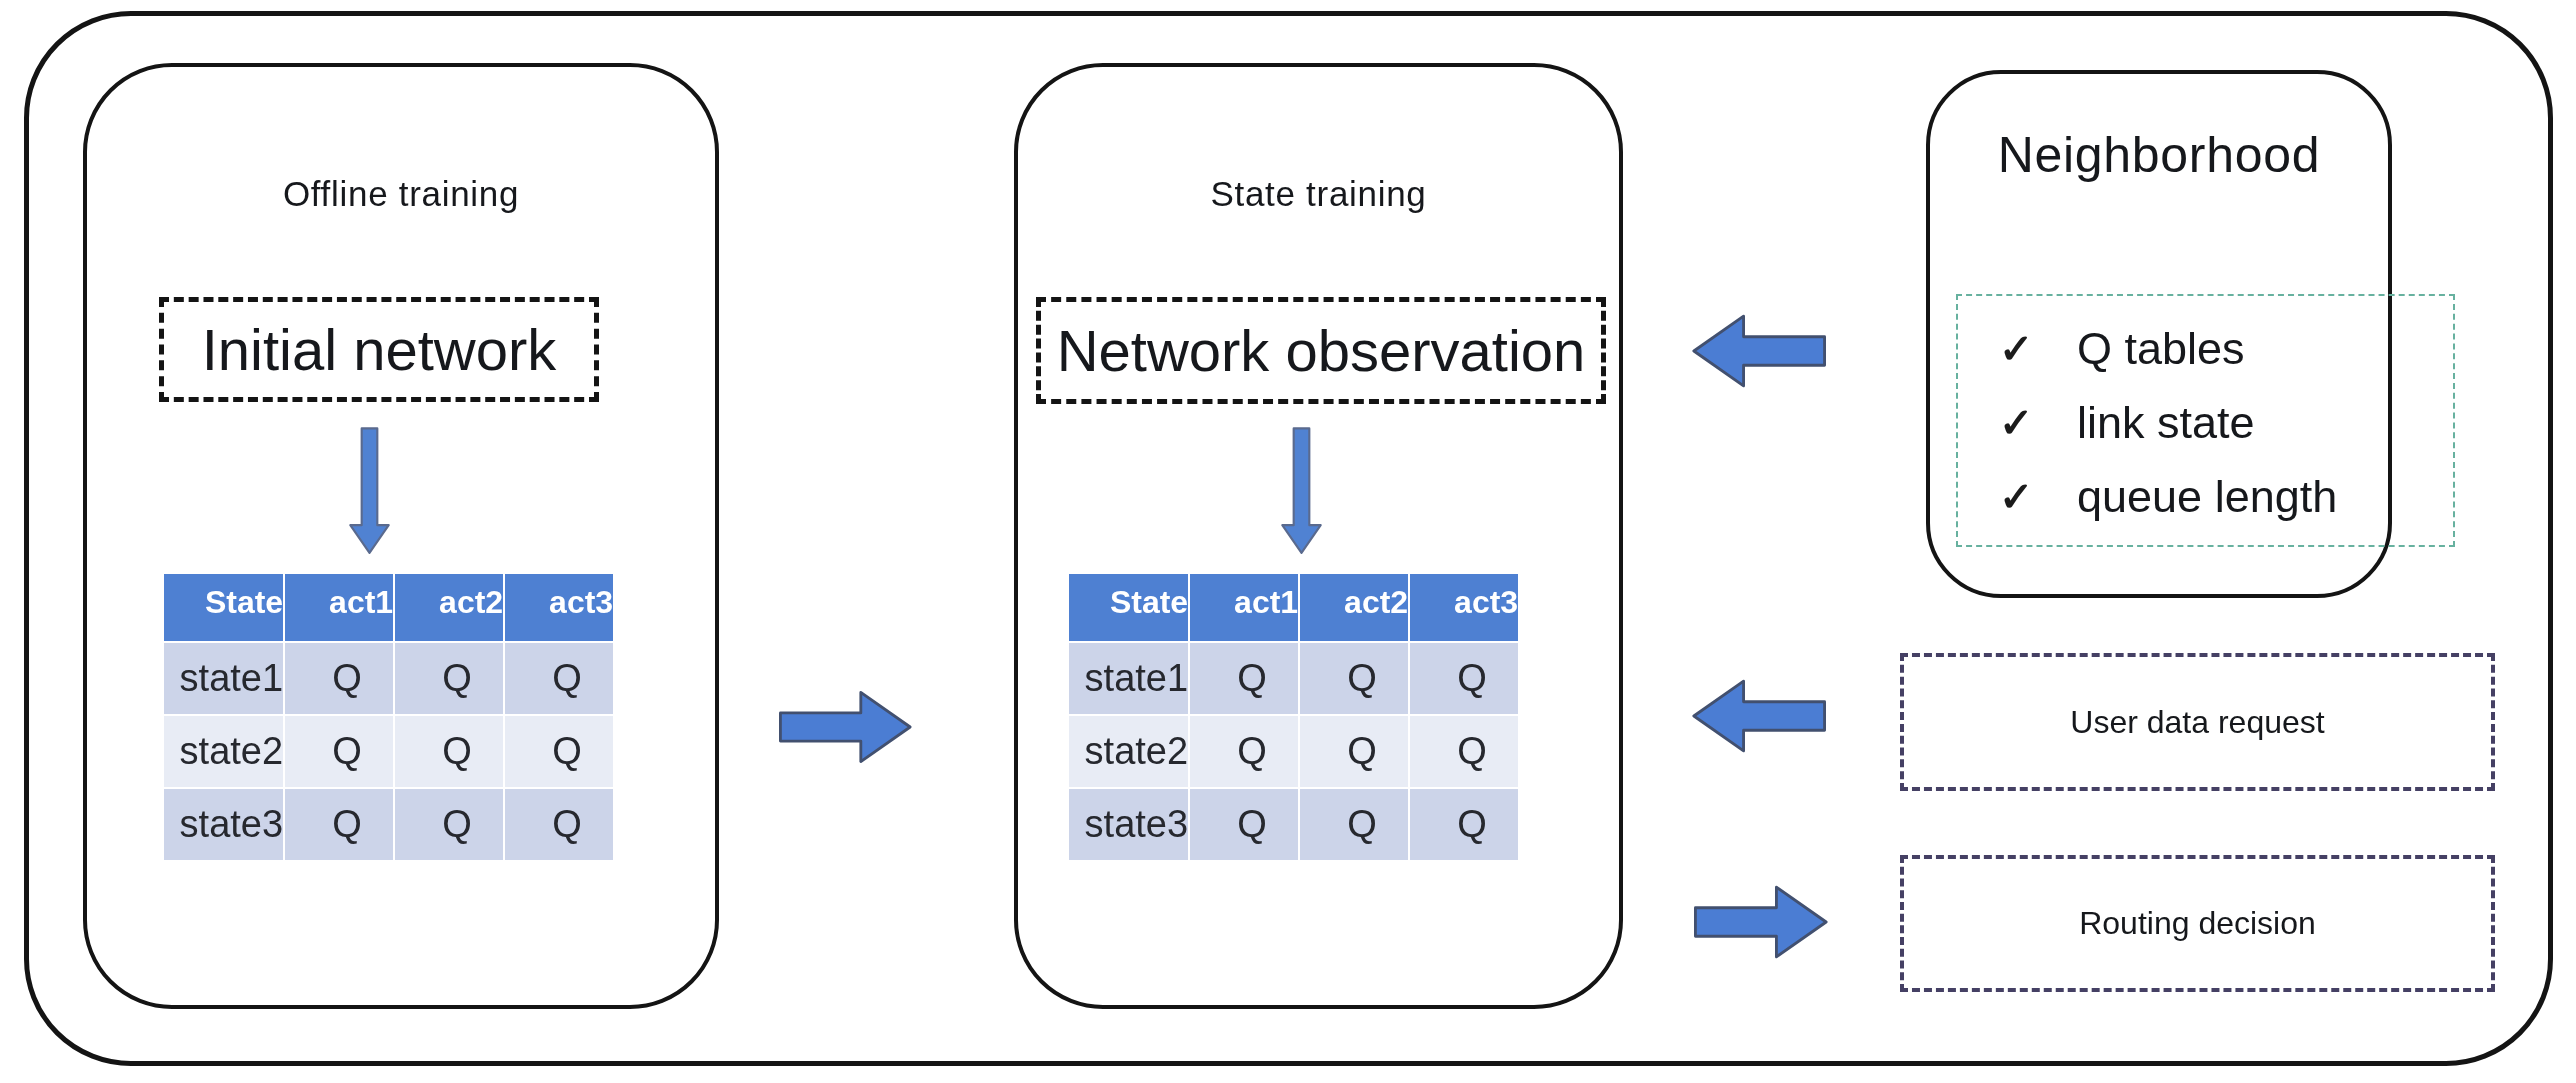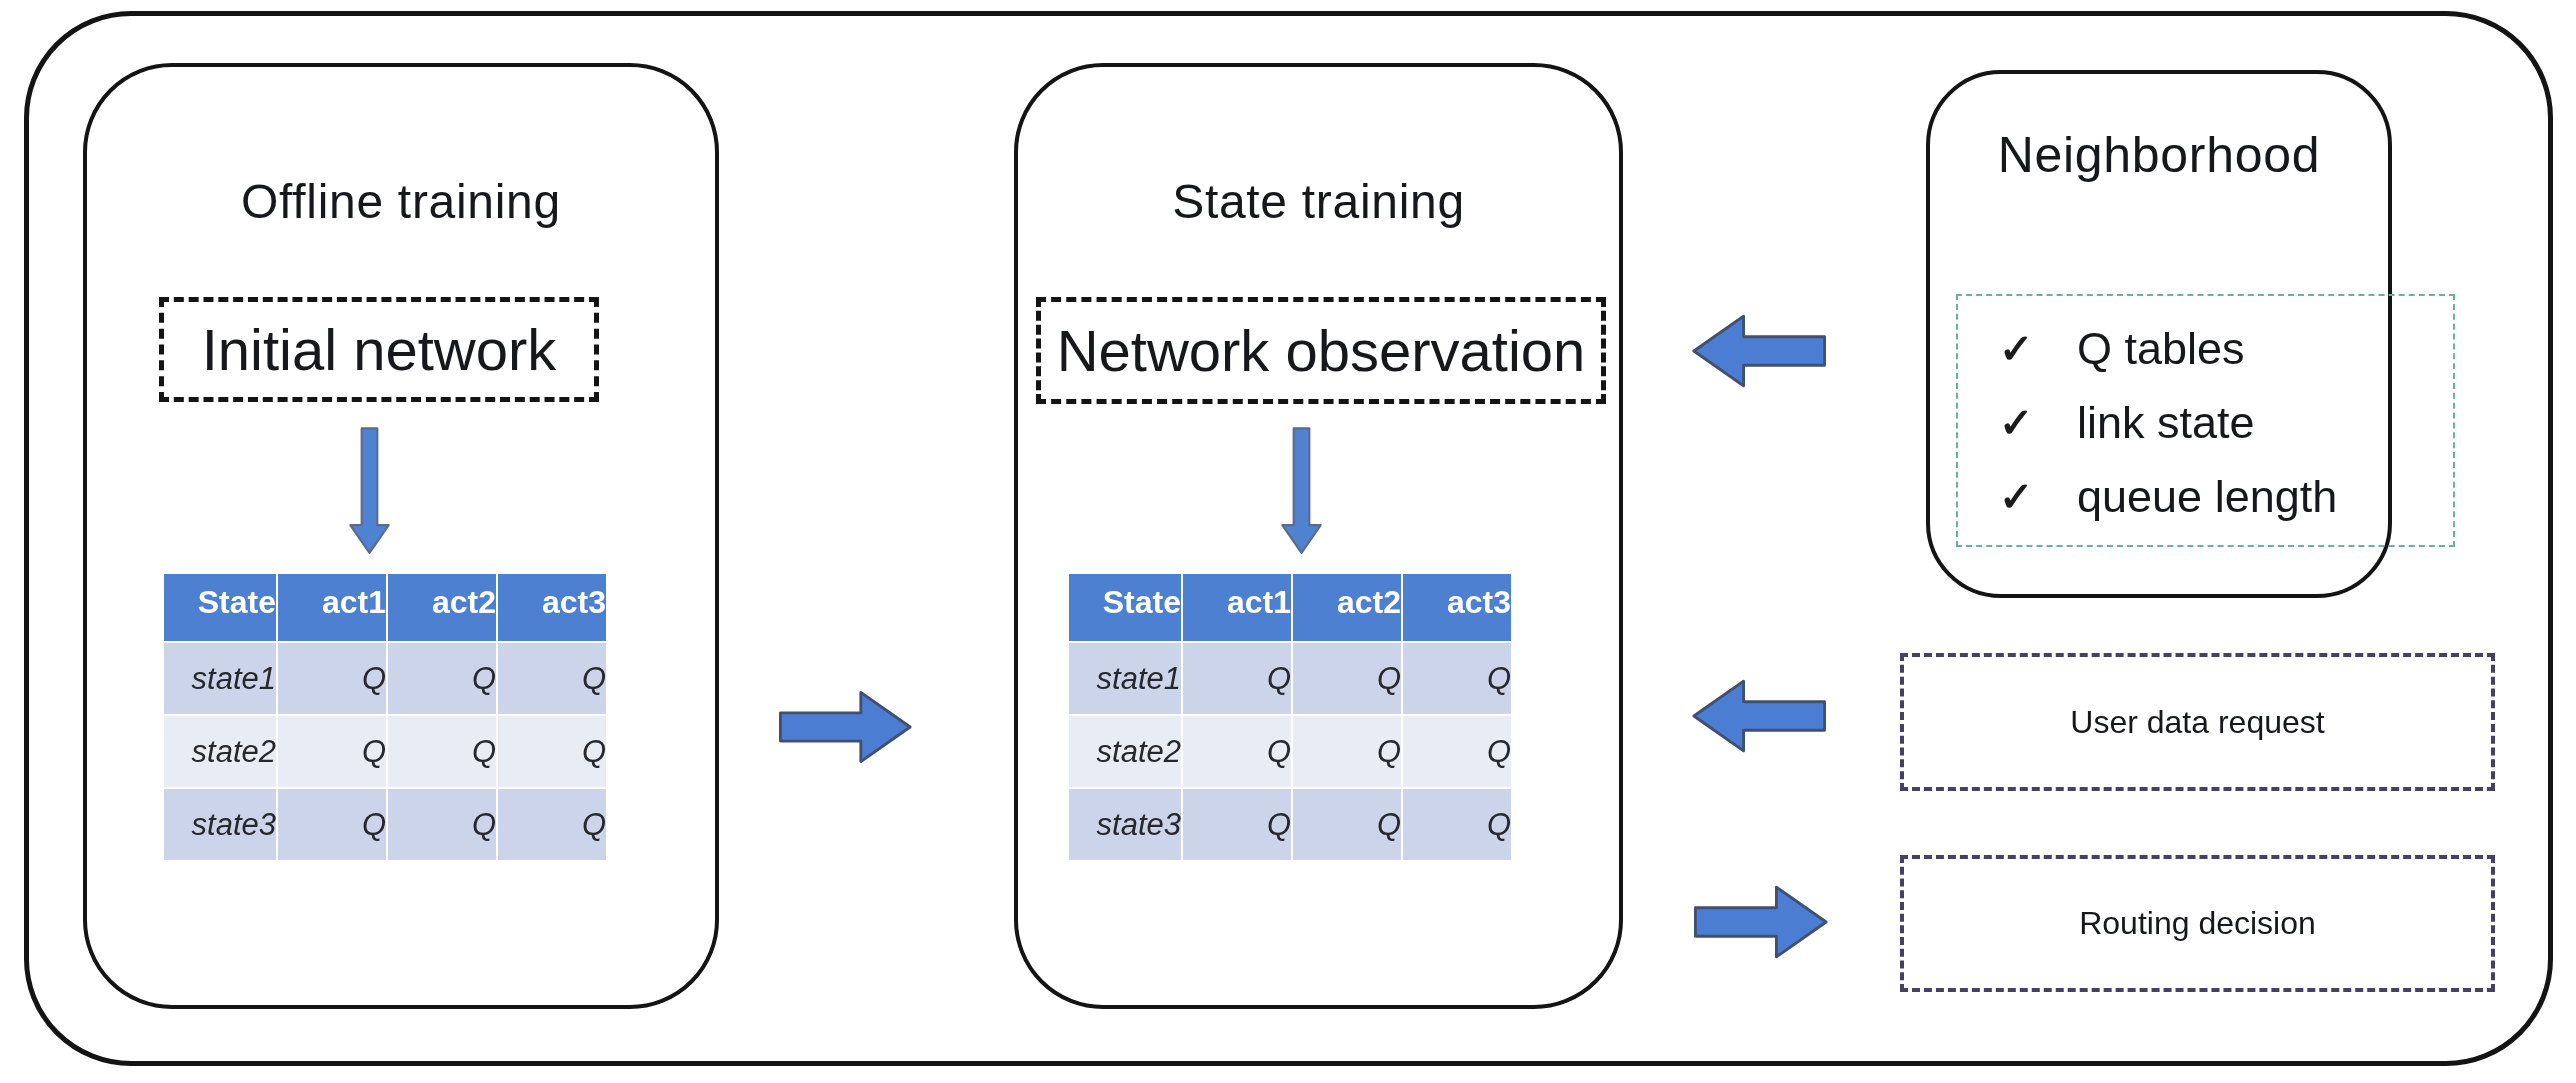--- a/index.html
+++ b/index.html
@@ -24,21 +24,21 @@
 
   .frame{left:24px;top:11.4px;width:2529px;height:1055px;
     border:5px solid var(--ink);border-radius:107px;}
 
   .big-box{border:4.3px solid var(--ink);border-radius:89px;background:#fff;}
   .box-offline{left:83px;top:63px;width:636px;height:946px;}
   .box-online{left:1014px;top:63px;width:609px;height:946px;}
   .box-nb{left:1926px;top:70px;width:466px;height:528px;border-radius:75px;}
 
   .box-title{position:absolute;left:0;width:100%;text-align:center;
-    font-size:48px;letter-spacing:0.7px;color:var(--title-text);}
+    font-size:35px;letter-spacing:0.7px;color:var(--title-text);}
   .train-title{top:107px;}
   .nb-title{top:41px;line-height:80px;font-size:50px;}
 
   .dashed-node{border:5px dashed var(--ink);display:flex;align-items:center;
     justify-content:center;font-size:58px;background:#fff;}
   .node-initial{left:159px;top:297px;width:440px;height:105px;}
   .node-network{left:1036px;top:297px;width:570px;height:107px;}
 
   .io-box{border:4.3px dashed var(--purple-dash);display:flex;align-items:center;
     justify-content:center;font-size:32px;background:#fff;}
@@ -49,22 +49,22 @@
     border:2.8px dashed var(--teal-dash);padding:18.5px 14.2px 14.2px 41px;
     display:flex;flex-direction:column;justify-content:space-between;}
   .check-item{display:flex;align-items:center;height:68px;}
   .check{font-size:41px;font-weight:bold;color:#1b1b1b;width:78px;}
   .check-label{font-size:45px;color:var(--title-text);}
 
   table.qtable{border-collapse:separate;border-spacing:2.8px;table-layout:fixed;}
   .qtable th{background:var(--table-header-bg);color:var(--table-header-text);
     font-weight:bold;font-size:32px;text-align:right;padding:0 0 10px 15.6px;
     height:67px;vertical-align:middle;}
-  .qtable td{font-size:31px;color:var(--cell-text);text-align:right;
-    padding-left:15.6px;height:71px;vertical-align:middle;font-style:italic;}
+  .qtable td{font-size:38px;color:var(--cell-text);text-align:center;
+    padding-left:15.6px;height:71px;vertical-align:middle;}
   .qtable tr.shade-dark td{background:var(--row-shade-dark);}
   .qtable tr.shade-light td{background:var(--row-shade-light);}
   .tbl-offline{left:162px;top:572px;}
   .tbl-online{left:1067px;top:572px;}
   .col-state{width:112px;} .col-act{width:108px;}
 
   svg.h-arrow polygon{fill:var(--arrow-fill);stroke:var(--arrow-stroke);
     stroke-width:4;stroke-linejoin:round;}
   svg.v-arrow polygon{fill:var(--down-arrow-fill);stroke:var(--down-arrow-stroke);
     stroke-width:3;stroke-linejoin:round;}

